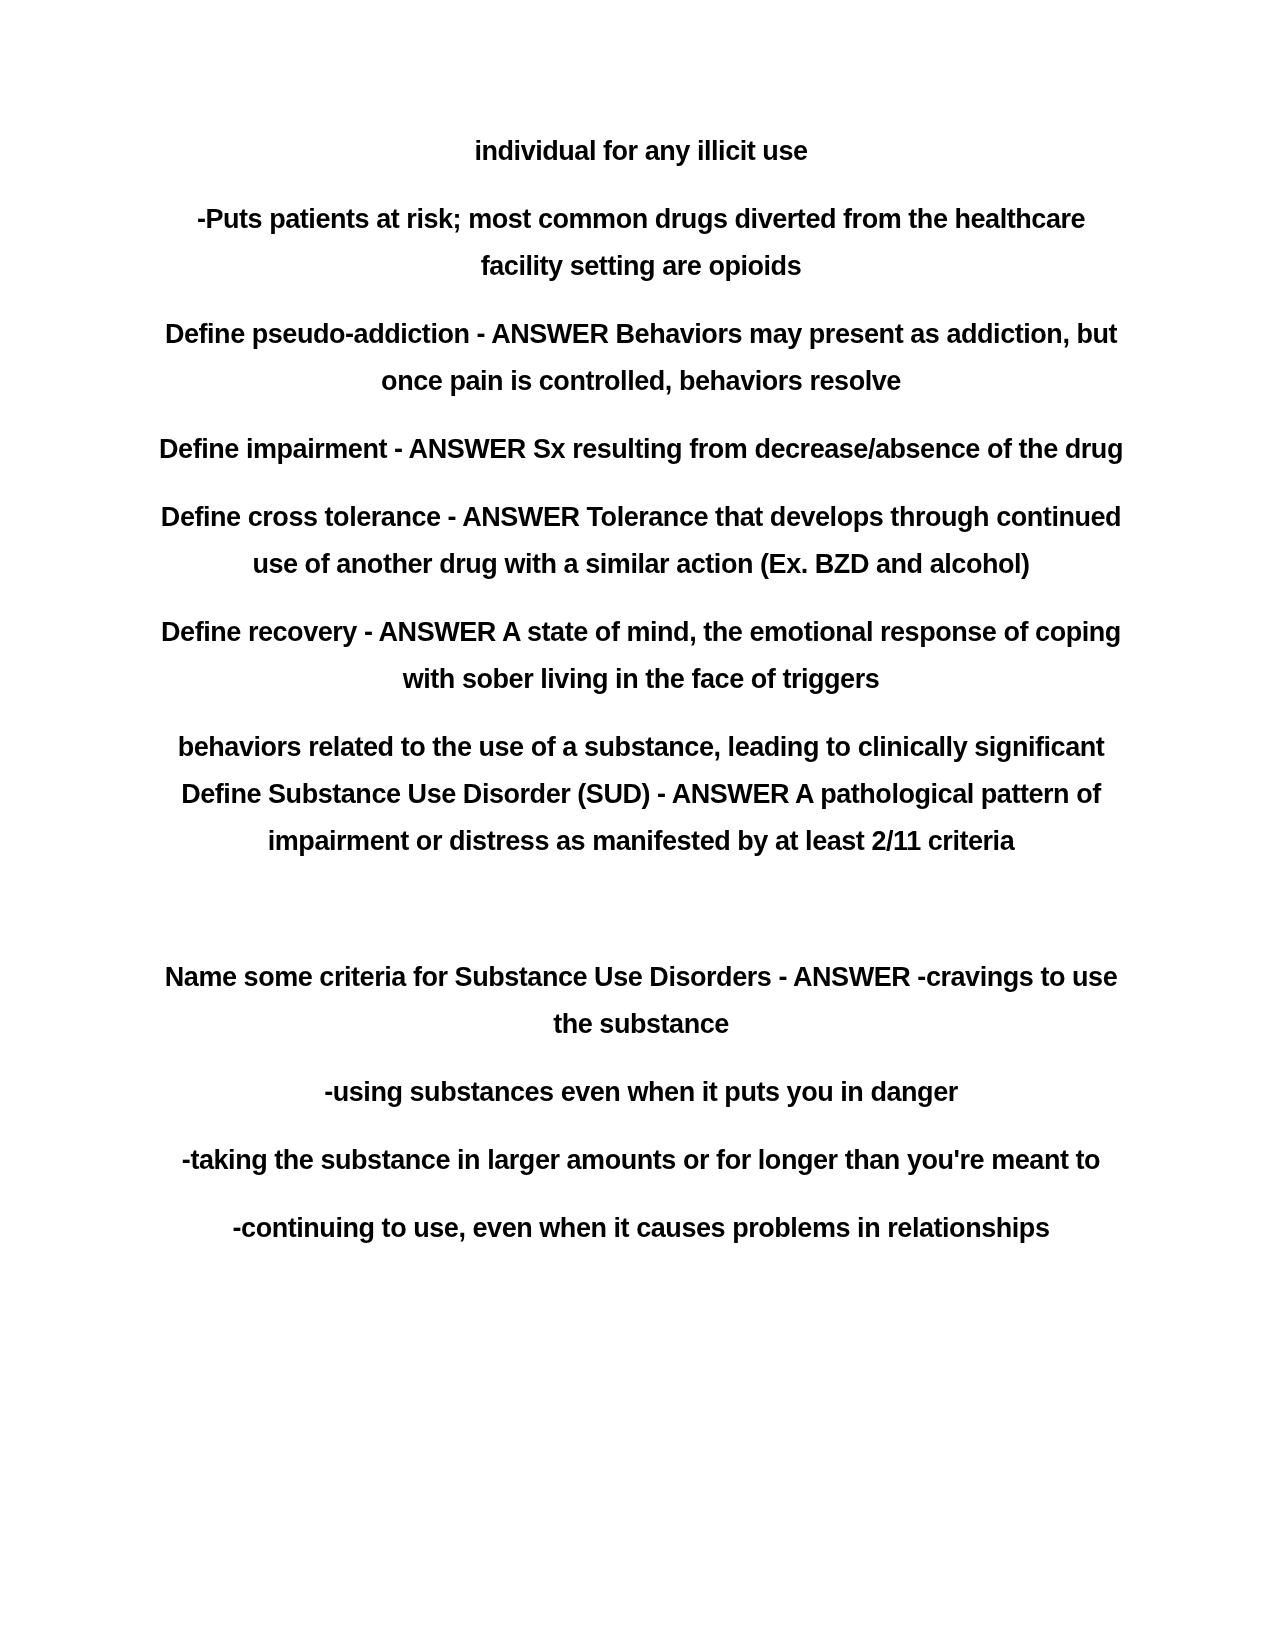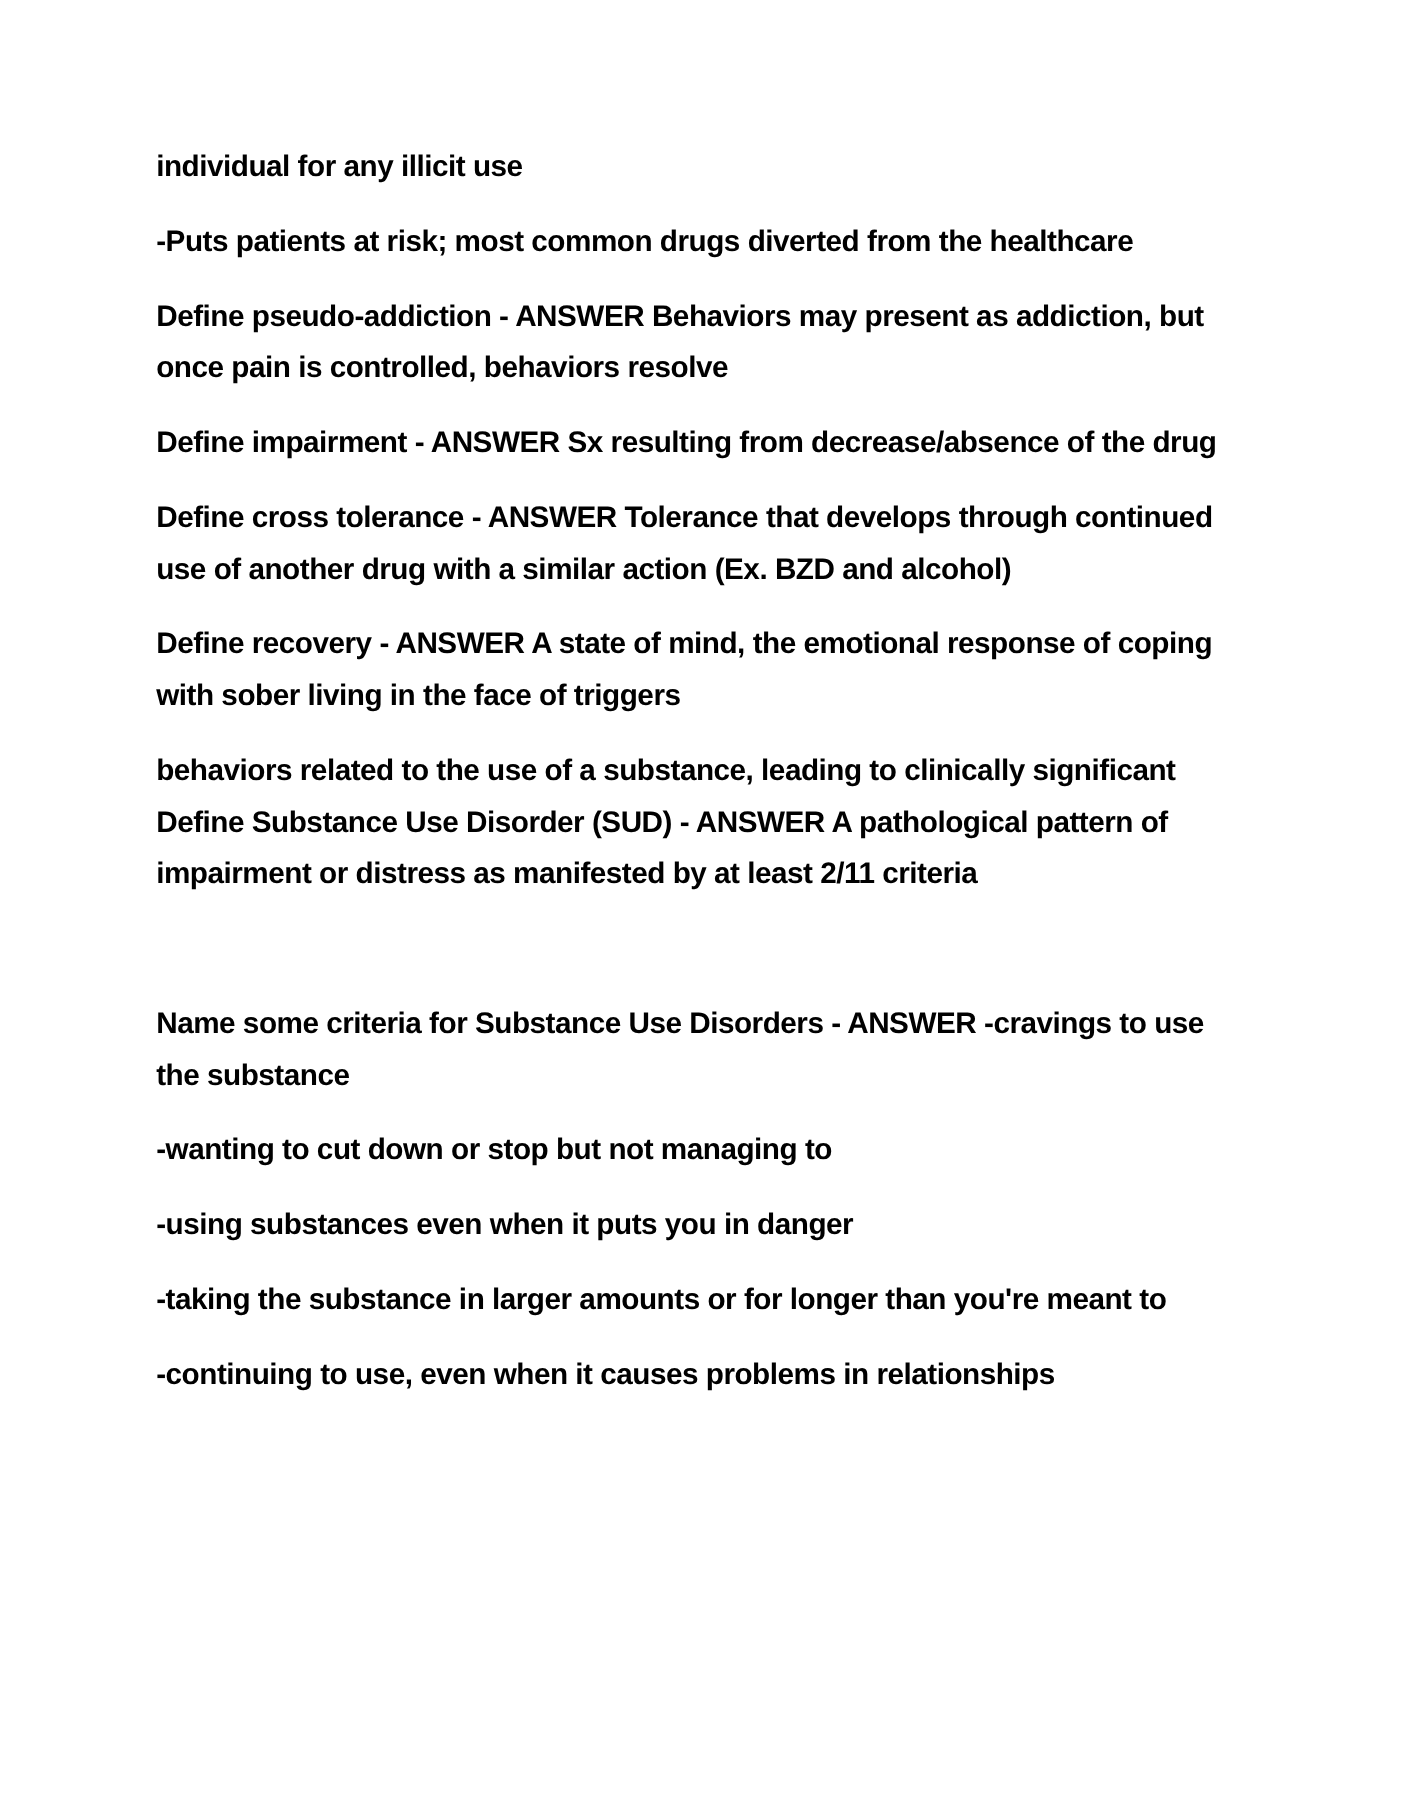--- a/index.html
+++ b/index.html
@@ -6,20 +6,21 @@
     margin: 0;
     padding: 0;
     background: #ffffff;
   }
   .page {
     position: relative;
     width: 1275px;
     height: 1650px;
     background: #ffffff;
     overflow: hidden;
+    text-align: center;
   }
   .doc {
     padding: 128px 135px 0 142px;
     font-family: "Liberation Sans", sans-serif;
     font-weight: 700;
     font-size: 27px;
     color: #000000;
     letter-spacing: -0.45px;
   }
   .para {
@@ -34,20 +35,21 @@
 </head>
 <body>
 
 <div class="page">
   <div class="doc">
       <div class="para">
         <div class="line">individual for any illicit use</div>
       </div>
       <div class="para">
         <div class="line">-Puts patients at risk; most common drugs diverted from the healthcare</div>
+        <div class="line">facility setting are opioids</div>
       </div>
       <div class="para">
       </div>
       <div class="para">
         <div class="line">Define pseudo-addiction - ANSWER Behaviors may present as addiction, but</div>
         <div class="line">once pain is controlled, behaviors resolve</div>
       </div>
       <div class="para">
         <div class="line">Define impairment - ANSWER Sx resulting from decrease/absence of the drug</div>
       </div>
@@ -65,23 +67,20 @@
         <div class="line">impairment or distress as manifested by at least 2/11 criteria</div>
       </div>
       <div class="para">
         <div class="line"></div>
       </div>
       <div class="para">
         <div class="line">Name some criteria for Substance Use Disorders - ANSWER -cravings to use</div>
         <div class="line">the substance</div>
       </div>
       <div class="para">
-        <div class="line">-wanting to cut down or stop but not managing to</div>
-      </div>
-      <div class="para">
         <div class="line">-using substances even when it puts you in danger</div>
       </div>
       <div class="para">
         <div class="line">-taking the substance in larger amounts or for longer than you're meant to</div>
       </div>
       <div class="para">
         <div class="line">-continuing to use, even when it causes problems in relationships</div>
       </div>
     </div>
 </div>

